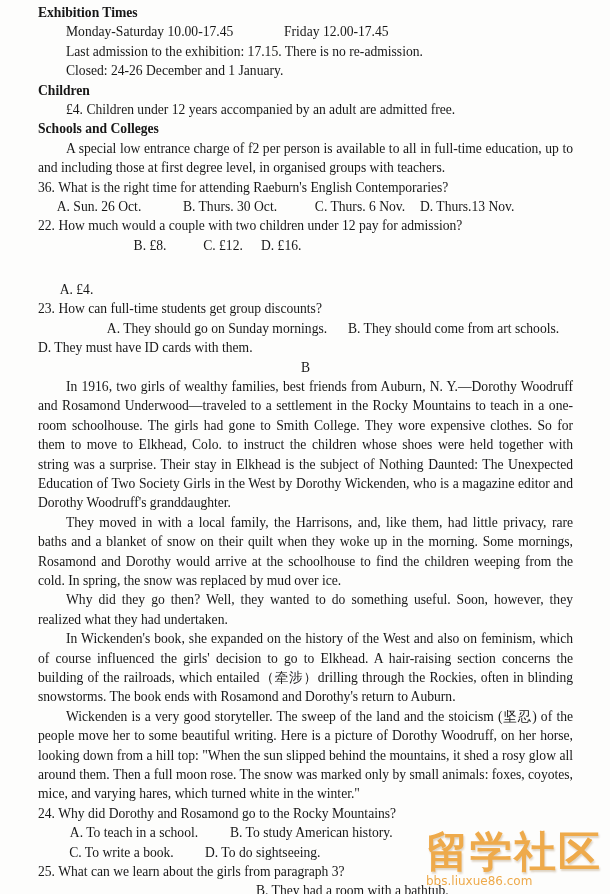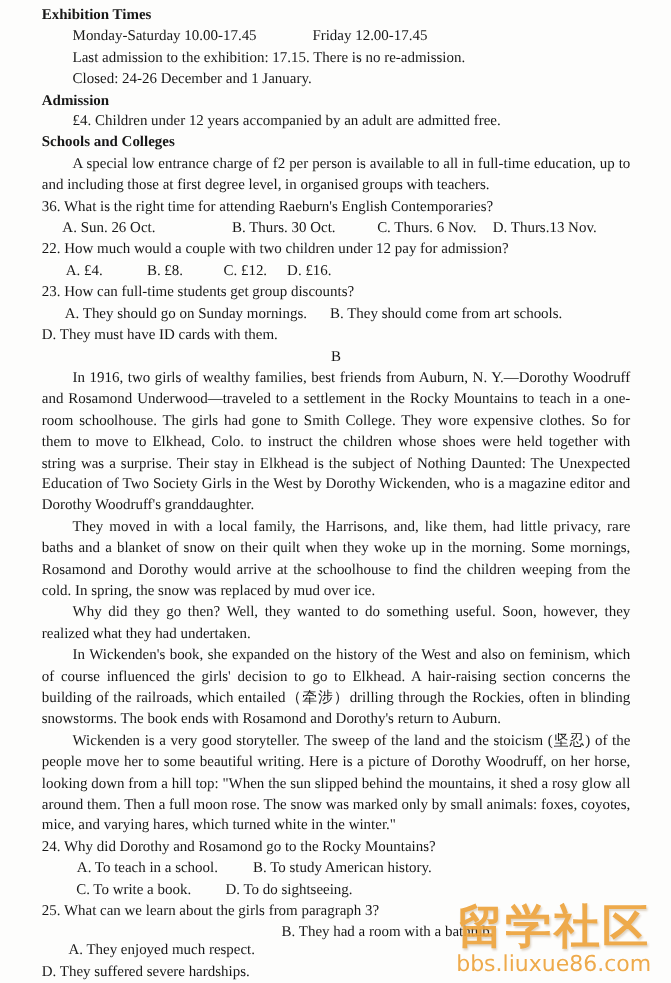--- a/index.html
+++ b/index.html
@@ -18,60 +18,59 @@
     line-height: 19.4px;
   }
   .hd { font-weight: 700; }
   .indent { padding-left: 28px; }
   .para { margin: 0; text-indent: 28px; text-align: justify; }
   .center { text-align: center; }
   .hours-col { display: inline-block; width: 218px; }
   .opts { display: flex; }
   .opts span { display: block; text-align: center; }
   
-  .w122 { width: 122px; } .w140 { width: 140px; margin-left: 28px; } .w120 { width: 120px; }
-  .w77  { width: 77px; }  .w70  { width: 70px; }  .w76  { width: 76px; }
-  .c262 { width: 262px; } .c192 { width: 192px; } .c167 { width: 167px; }
+  .w122 { width: 122px; } .w140 { width: 140px; } .w120 { width: 120px; }
+  .w77  { width: 77px; margin-top: 44px; }  .w70  { width: 70px; }  .w76  { width: 76px; }
+  .c262 { width: 262px; margin-left: 48px; } .c192 { width: 192px; } .c167 { width: 167px; }
   .c218 { width: 218px; margin-top: 16px; }
   .watermark {
     position: absolute;
-    right: 18px;
+    right: 8px;
     bottom: 6px;
-    text-align: center;
     color: #eda43e;
     pointer-events: none;
   }
   .wm-title {
     font-family: "DejaVu Sans", sans-serif;
     font-size: 42px;
     font-weight: 700;
     letter-spacing: 2px;
     line-height: 44px;
     text-shadow: 1px 2px 2px rgba(120, 70, 0, 0.25);
     opacity: 0.93;
   }
   .wm-url {
     font-family: "DejaVu Sans", sans-serif;
-    font-size: 20px;
+    font-size: 12px;
     margin-top: 0px;
     opacity: 0.93;
   }
 </style>
 </head>
 <body>
 
 <div class="page">
 
   <div class="hd">Exhibition Times</div>
   <div class="indent">
     <span class="hours-col">Monday-Saturday 10.00-17.45</span><span>Friday 12.00-17.45</span>
   </div>
   <div class="indent">Last admission to the exhibition: 17.15. There is no re-admission.</div>
   <div class="indent">Closed: 24-26 December and 1 January.</div>
-  <div class="hd">Admission</div>
+  <div class="hd">Children</div>
   <div class="indent">£4. Children under 12 years accompanied by an adult are admitted free.</div>
   <div class="hd">Schools and Colleges</div>
   <p class="para">A special low entrance charge of f2 per person is available to all in full-time education, up to and including those at first degree level, in organised groups with teachers.</p>
 
   <div>
     <div>36. What is the right time for attending Raeburn's English Contemporaries?</div>
     <div class="opts">
       <span class="w122">A. Sun. 26 Oct.</span>
       <span class="w140">B. Thurs. 30 Oct.</span>
       <span class="w120">C. Thurs. 6 Nov.</span>

